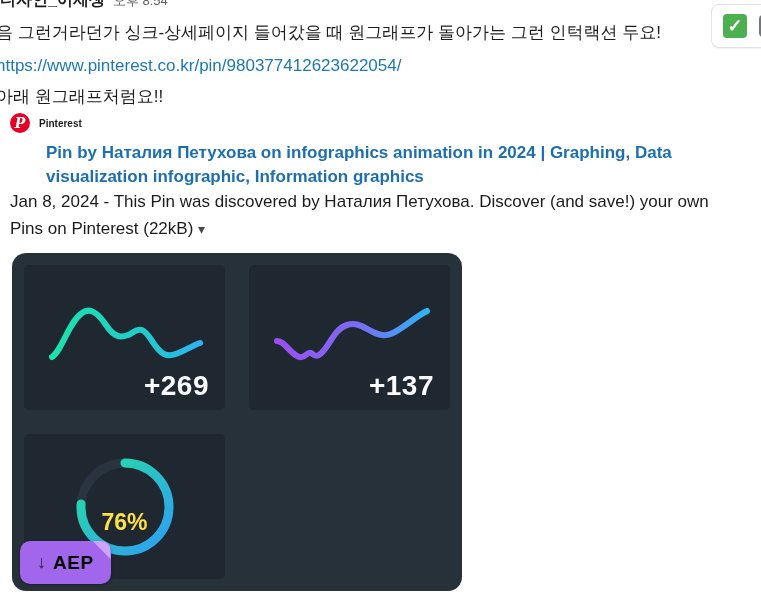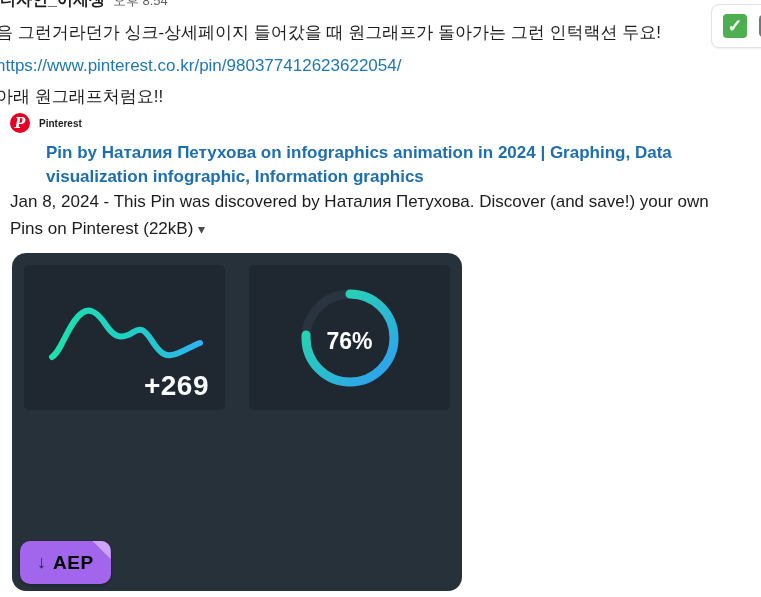--- a/index.html
+++ b/index.html
@@ -25,22 +25,22 @@
   .att-desc{left:10px;top:188px;width:720px;font-size:17px;color:#1d1c1d;line-height:27px;}
   .caret{color:#4a4a4a;font-size:14px;cursor:pointer;}
   
   .card{left:12px;top:253px;width:450px;height:338px;background:#27313a;border-radius:14px;cursor:pointer;}
   .grid{position:absolute;left:12px;top:12px;right:12px;bottom:12px;display:grid;
     grid-template-columns:1fr 1fr;grid-template-rows:1fr 1fr;gap:24px;}
   .panel{position:relative;background:#1f2731;border-radius:5px;overflow:hidden;}
   .num{position:absolute;right:16px;bottom:8px;font-size:28px;font-weight:bold;color:#fafbfc;letter-spacing:.5px;}
   .linesvg{position:absolute;left:14px;top:18px;}
   .donutwrap{position:absolute;left:50%;top:50%;transform:translate(-50%,-50%);width:108px;height:108px;}
-  .pct{position:absolute;left:0;top:4px;width:108px;height:108px;display:flex;align-items:center;
-    justify-content:center;font-size:23px;font-weight:bold;color:#ffffff;}
+  .pct{position:absolute;left:0;top:16px;width:108px;height:108px;display:flex;align-items:center;
+    justify-content:center;font-size:23px;font-weight:bold;color:#fde047;}
   
   .aep{left:20px;top:541px;height:43px;background:#a266ec;border-radius:10px;
     display:flex;align-items:center;gap:7px;padding:0 17px;cursor:pointer;
     box-shadow:0 1px 3px rgba(0,0,0,.35);}
   .aep .fold{position:absolute;right:0;top:0;width:18px;height:18px;background:#cda4f7;
     clip-path:polygon(0 0,100% 0,100% 100%);border-top-right-radius:10px;}
   .aep .dl{font-size:18px;font-weight:bold;color:#26263a;}
   .aep .lbl{font-size:19px;font-weight:bold;color:#000000;letter-spacing:.5px;}
   
   .toolbar{left:711px;top:4px;width:90px;height:42px;background:#fff;border:1px solid #e2e2e2;
@@ -82,20 +82,33 @@
               <stop offset="0" stop-color="#1ee0ae"></stop>
                 <stop offset="0.55" stop-color="#1fcfc4"></stop>
               <stop offset="1" stop-color="#2fb3f2"></stop>
             </linearGradient>
           </defs>
           <path d="M 14,74 C 24,68 30,40 44,30 C 52,24 60,30 68,42 C 76,54 82,55 90,52 C 96,50 98,45 104,47 C 112,50 116,66 126,71 C 136,76 150,64 162,60" fill="none" stroke="url(#lg1)" stroke-width="6" stroke-linecap="round"></path>
         </svg>
         <div class="num">+269</div>
       </div>
 
+      <div class="panel">
+        <svg class="linesvg" width="182" height="92" viewBox="0 0 182 92">
+          <defs>
+            <linearGradient id="lg2" x1="0" y1="0" x2="1" y2="0">
+              <stop offset="0" stop-color="#9b4ff0"></stop>
+                <stop offset="0.55" stop-color="#7a6df4"></stop>
+              <stop offset="1" stop-color="#2fb3f2"></stop>
+            </linearGradient>
+          </defs>
+          <path d="M 14,58 C 22,58 26,70 36,74 C 42,76 44,68 48,70 C 51,72 52,74 56,72 C 66,66 70,46 84,42 C 94,39 100,44 108,48 C 116,52 122,54 130,50 C 142,44 152,34 164,28" fill="none" stroke="url(#lg2)" stroke-width="6" stroke-linecap="round"></path>
+        </svg>
+        <div class="num">+137</div>
+      </div>
 
       <div class="panel">
         <div class="donutwrap">
           <svg width="108" height="108" viewBox="0 0 108 108">
             <defs>
               <linearGradient id="dg1" x1="1" y1="0" x2="0" y2="1">
                 <stop offset="0" stop-color="#25e0a0"></stop>
                   <stop offset="1" stop-color="#2f9df5"></stop>
               </linearGradient>
             </defs>

